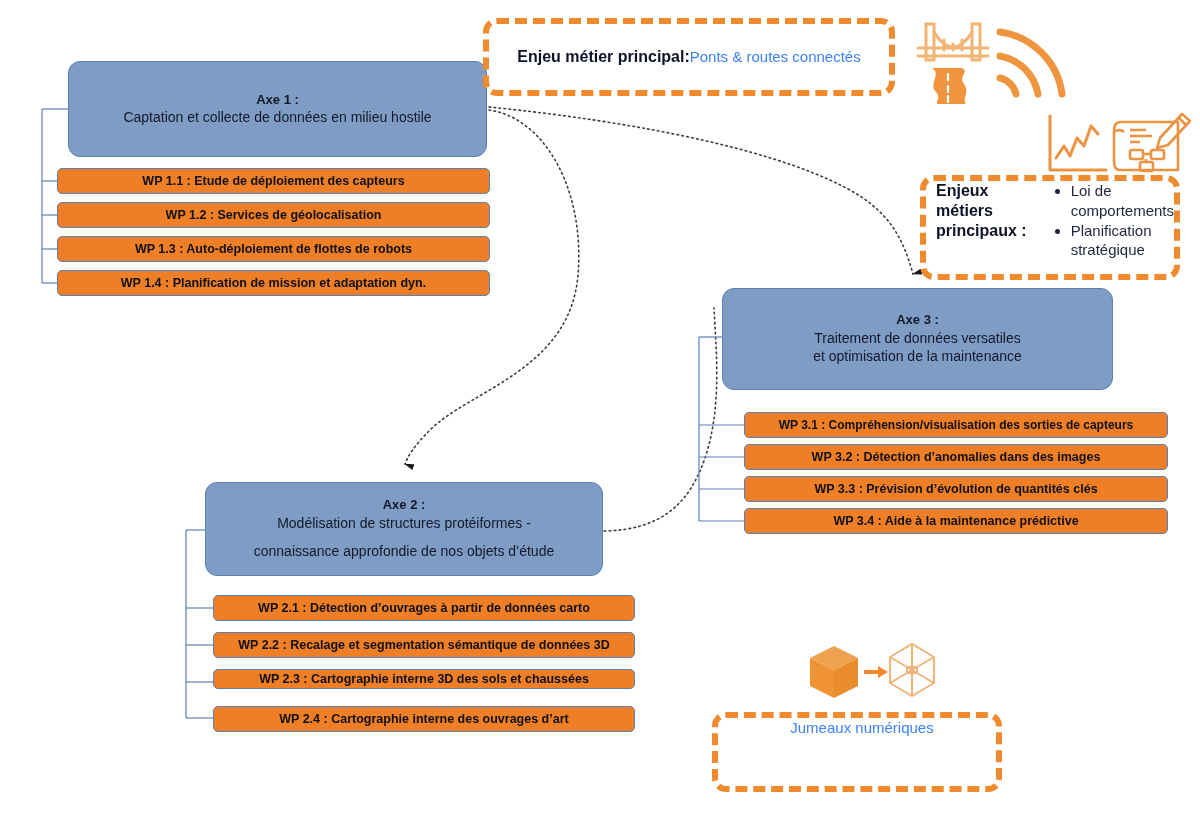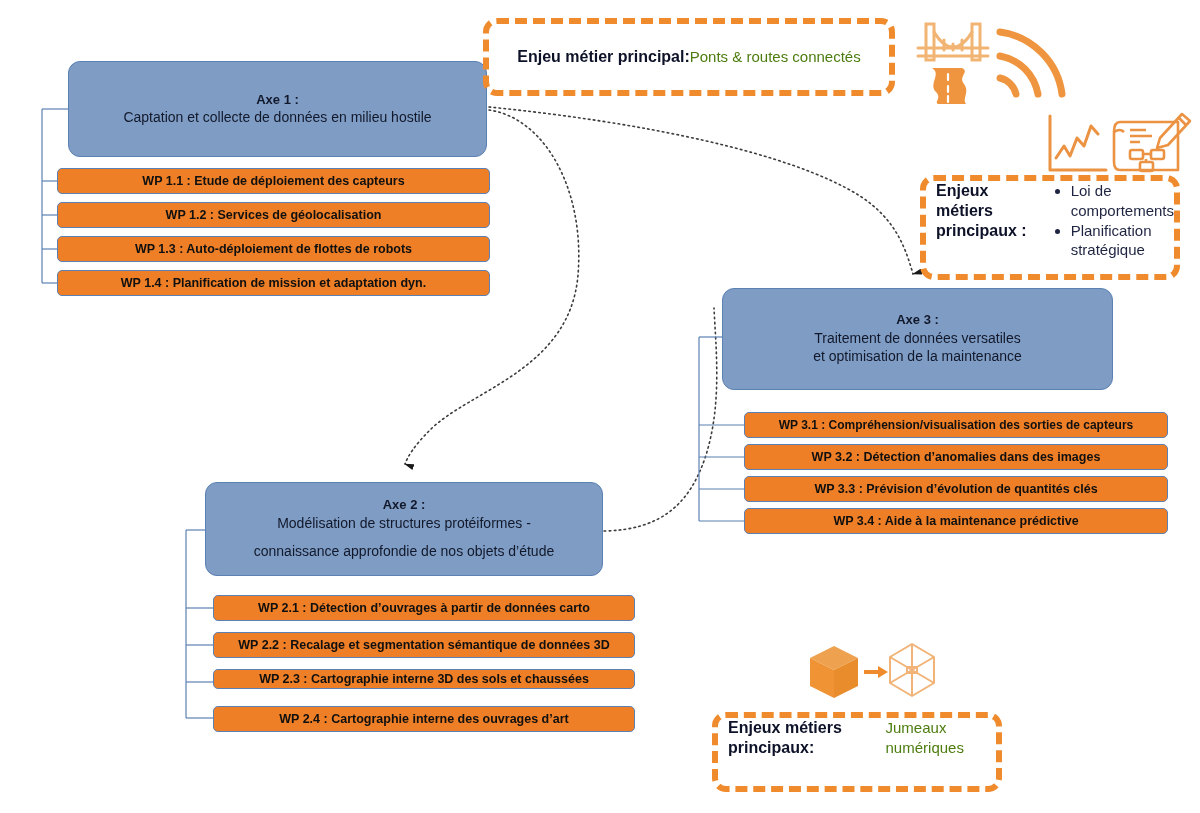--- a/index.html
+++ b/index.html
@@ -61,21 +61,21 @@
     border:6px dashed #ef8b2c;
     border-radius:14px;
     box-sizing:border-box;
     background:transparent;
     z-index:4;
     display:flex;
     flex-direction:row;
     justify-content:center;
   }
   .callout-head{font-weight:bold;font-size:16px;color:#0d1228;line-height:1.25;}
-  .callout-line{font-size:15px;color:#4d7c0f;line-height:1.3;}
+  .callout-line{font-size:15px;color:#3b82f6;line-height:1.3;}
   .callout.center{align-items:center;text-align:center;}
   .callout.left{align-items:flex-start;text-align:left;padding-left:10px;}
   .callout ul{margin:0;padding-left:22px;}
   .callout li{font-size:15px;color:#1e2440;line-height:1.32;}
 
   
   .icon-group{position:absolute;z-index:6;}
 </style>
 </head>
 <body>
@@ -238,21 +238,20 @@
         <path d="M99,42 h8 M102,47 v3"></path>
       </g>
       <g fill="none" stroke="#eb9342" stroke-width="2.6" stroke-linejoin="round">
         <path d="M116,26 L138,2 L146,9 L124,33 L113,36 Z"></path>
         <path d="M134,5 L142,13"></path>
       </g>
     </svg>
   </div>
 
   <div class="callout left" style="left:712px;top:712px;width:290px;height:80px;">
-    <div class="callout-head">Enjeux métiers principaux:</div>
     <div class="callout-line">Jumeaux numériques</div>
   </div>
 
   <div class="icon-group" style="left:808px;top:642px;width:130px;height:66px;">
     <svg viewBox="0 0 130 66" width="130" height="66">
       <g>
         <path d="M26,4 L50,16 L26,28 L2,16 Z" fill="#eea14e"></path>
         <path d="M2,16 L26,28 L26,56 L2,44 Z" fill="#ef9335"></path>
         <path d="M50,16 L26,28 L26,56 L50,44 Z" fill="#e98c2c"></path>
       </g>

